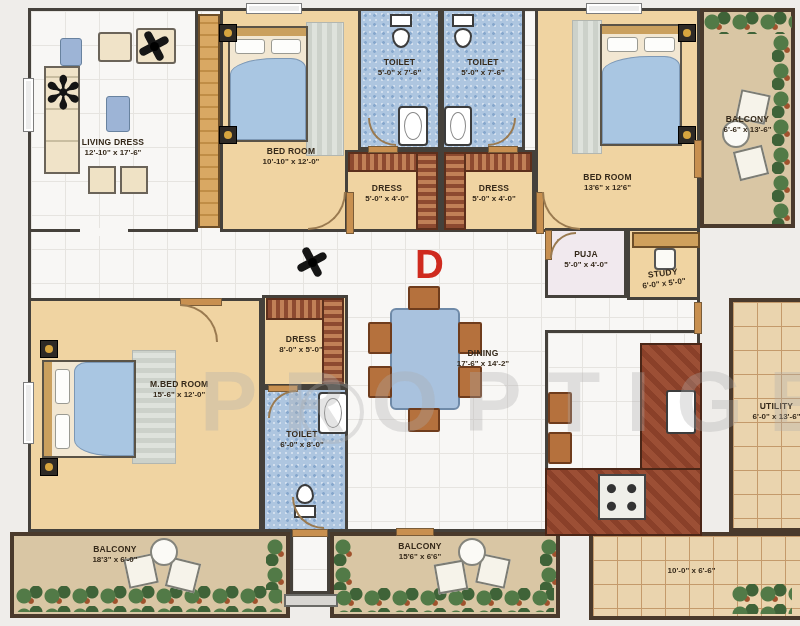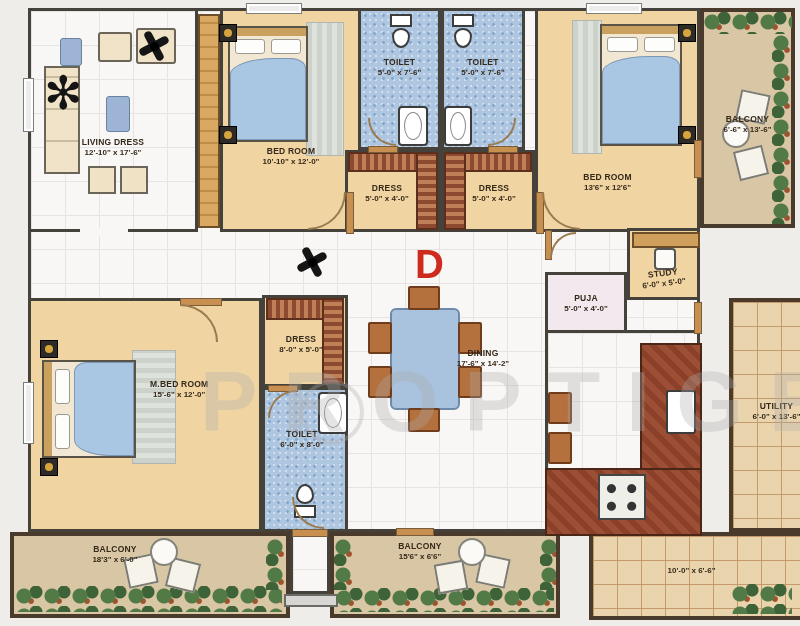--- a/index.html
+++ b/index.html
@@ -132,21 +132,21 @@
     </div>
   </div>
 
   <div class="room balcony" style="left:700px;top:8px;width:95px;height:220px;">
     <div class="rlabel" style="top:48%;">
       <span class="rname">BALCONY</span>
       <span class="rdim">6'-6" x 13'-6"</span>
     </div>
   </div>
 
-  <div class="room puja-floor" style="left:545px;top:228px;width:82px;height:70px;margin-top:44px;">
+  <div class="room puja-floor" style="left:545px;top:228px;width:82px;height:70px;">
     <div class="rlabel" style="top:28%;">
       <span class="rname">PUJA</span>
       <span class="rdim">5'-0" x 4'-0"</span>
     </div>
   </div>
   <div class="room tan" style="left:627px;top:228px;width:73px;height:72px;">
     <div class="rlabel" style="top:56%;transform:rotate(-7deg);">
       <span class="rname">STUDY</span>
       <span class="rdim">6'-0" x 5'-0"</span>
     </div>

